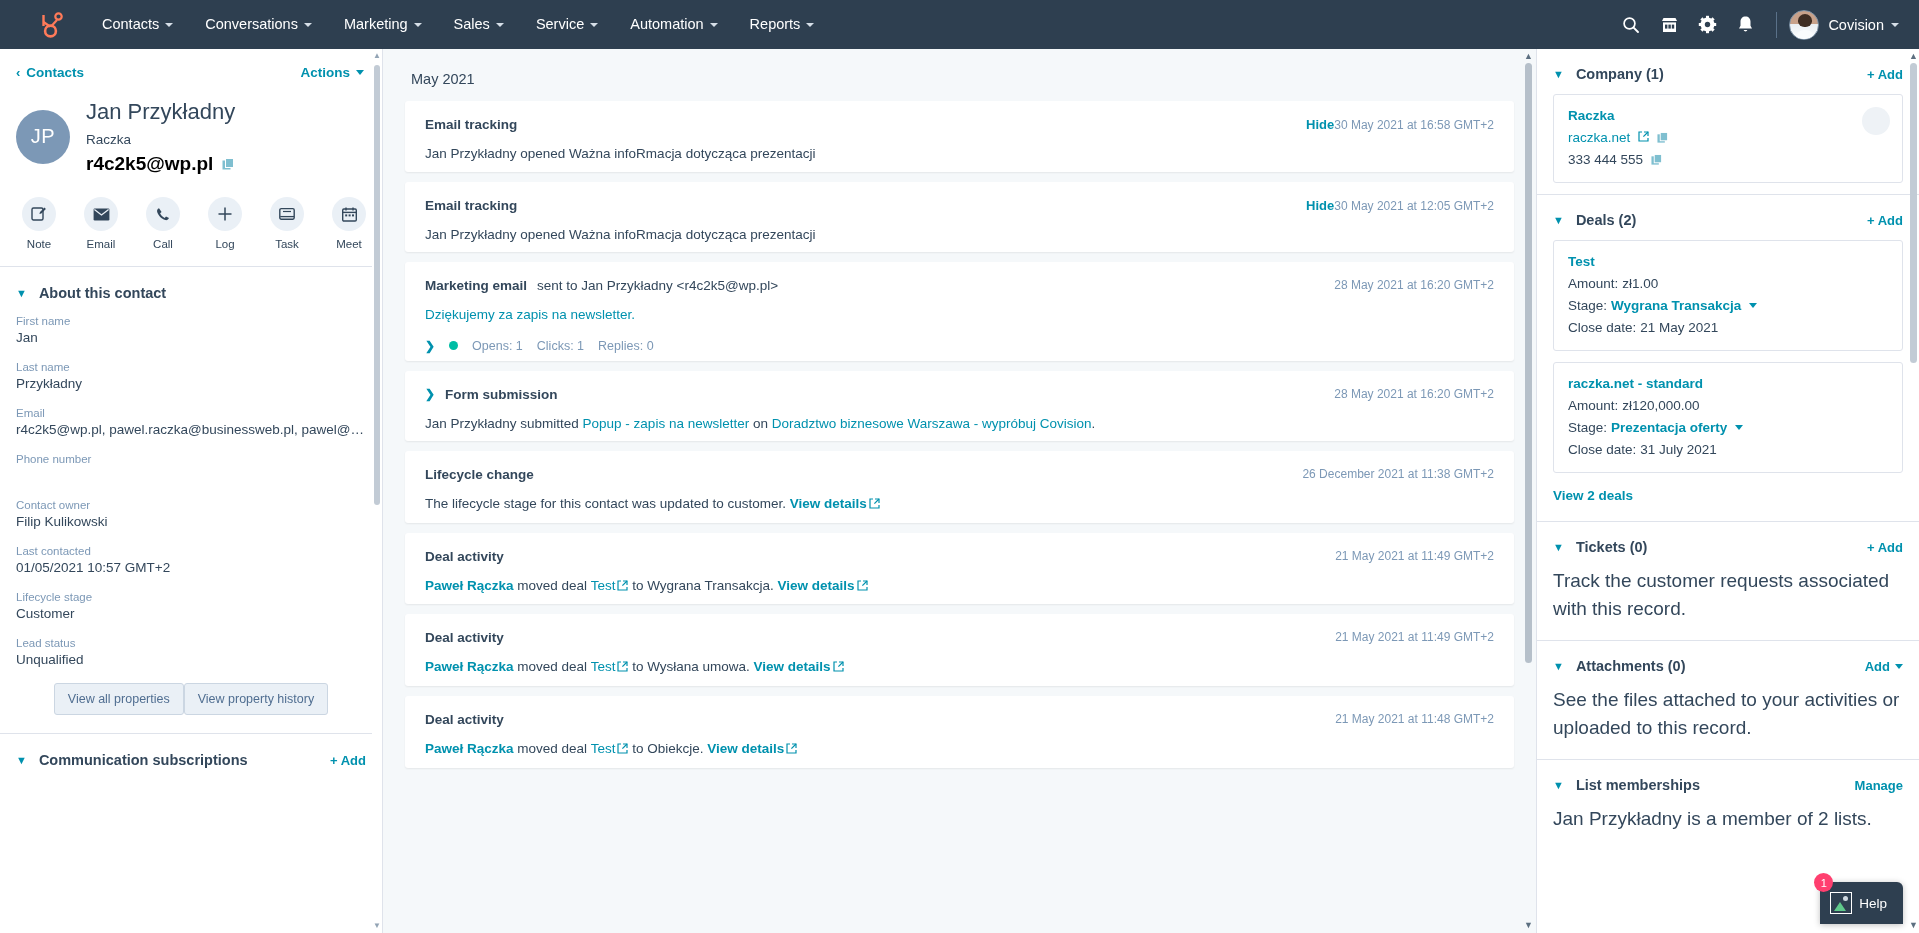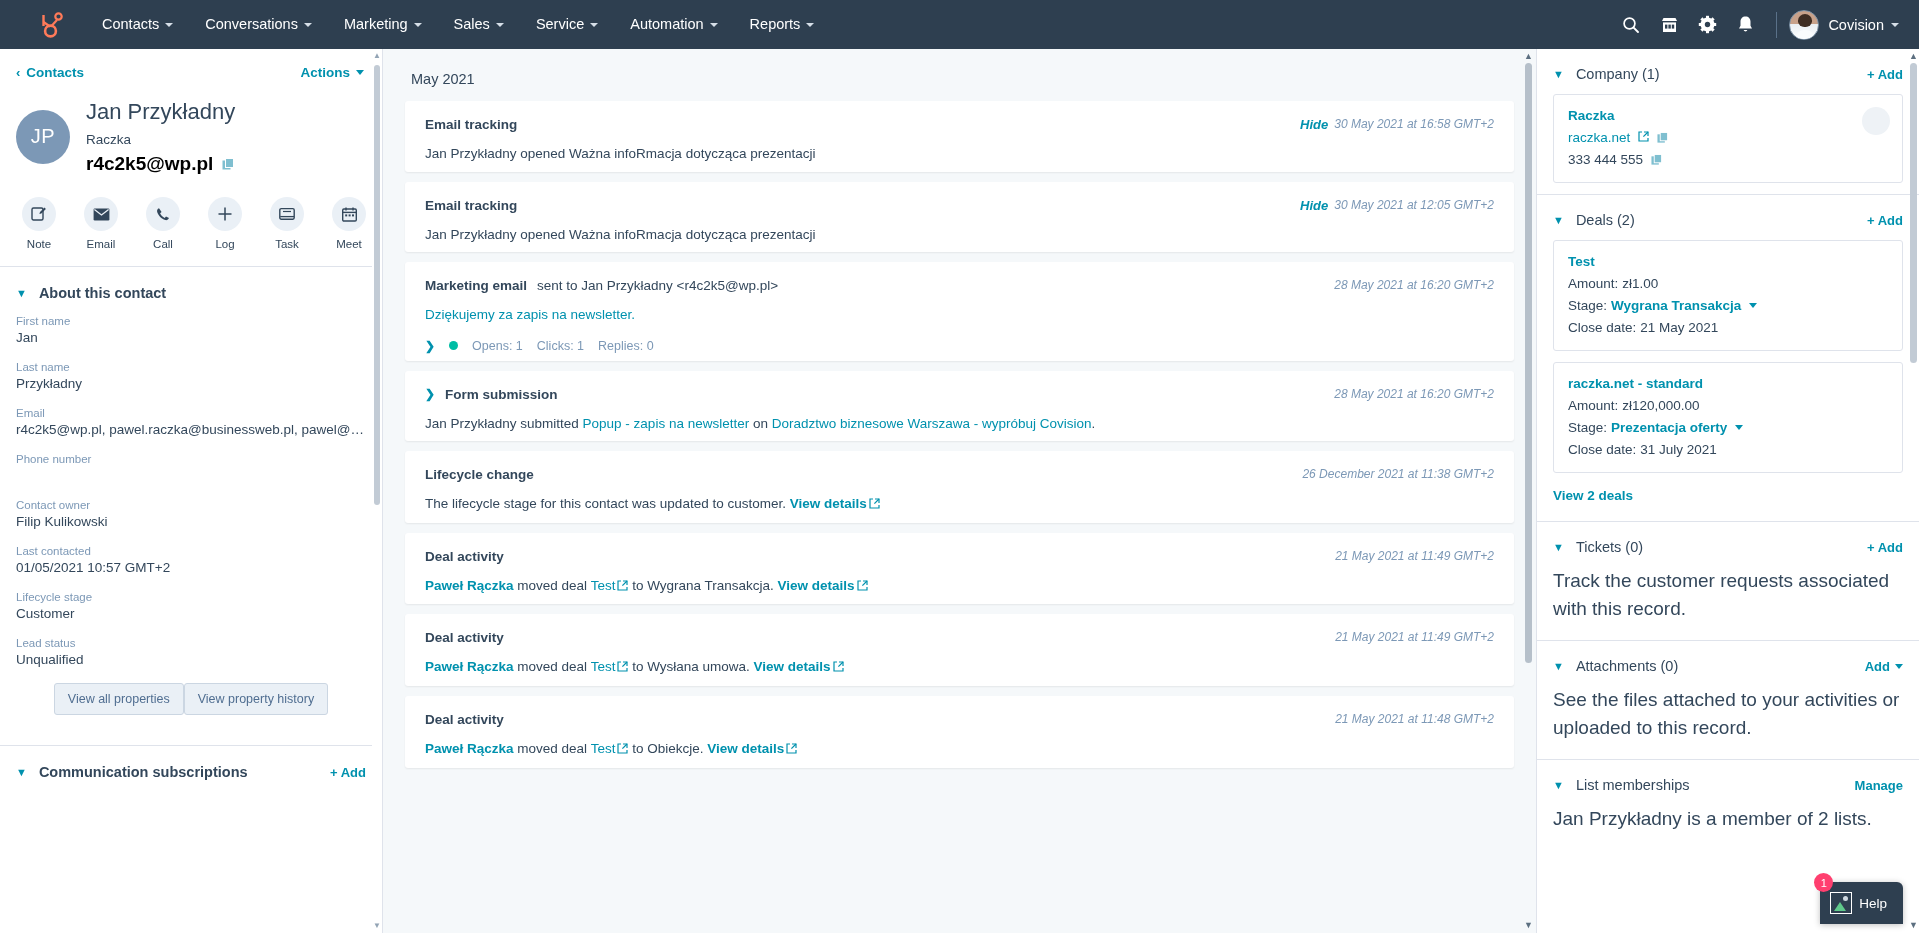--- a/index.html
+++ b/index.html
@@ -94,21 +94,21 @@
   }
   .sect-head .tw { color: #0091ae; margin-right: 12px; font-size: 11px; line-height:1; }
   .sect-title { font-size: 14.5px; color: #33475b; font-weight: 700; }
   .sect-add { margin-left: auto; color: #0091ae; font-size: 13px; font-weight: 600; cursor: pointer; }
 
   .props { padding: 0 16px 0 16px; }
   .plabel { font-size: 11.5px; color: #7c98b6; margin-bottom: 3px; }
   .pvalue { font-size: 13.5px; color: #33475b; margin-bottom: 15px; min-height: 16px; white-space: nowrap; overflow: hidden; text-overflow: ellipsis;}
   .pvalue.empty { margin-bottom: 15px; height: 16px; }
 
-  .propbtns { display: flex; justify-content: center; margin: 10px 0 30px 0; }
+  .propbtns { display: flex; justify-content: center; margin: 10px 0 18px 0; }
   .ghostbtn {
     background: #eaf0f6; border: 1px solid #cbd6e2; border-radius: 3px;
     color: #506e91; font-size: 12.5px; padding: 8px 13px; cursor: pointer;
   }
 
   
   .lsb { position: absolute; right: 0; top: 0; bottom: 0; width: 10px; background: #fff; }
   .lsb .arrow-up, .lsb .arrow-dn { position:absolute; left:1px; width:8px; height:10px; color:#93a4b5; font-size:8px; text-align:center; line-height:10px;}
   .lsb .arrow-up { top: 2px; } .lsb .arrow-dn { bottom: 2px; }
   .lsb .thumb { position:absolute; left:2px; top: 16px; width:6px; height: 440px; background:#c2cbd5; border-radius:3px; }
@@ -123,21 +123,21 @@
 
   .card {
     background: #fff; border-radius: 3px; margin-bottom: 10px;
     box-shadow: 0 1px 2px rgba(0,0,0,.07);
     padding: 16px 20px 8px 20px;
     position: relative;
   }
   .card-top { display: flex; align-items: flex-start; }
   .card-title { font-size: 13.5px; color: #33475b; font-weight: 700; display:flex; align-items:center; gap:10px;}
   .card-title .tw-r { color: #0091ae; font-size: 12px; font-weight: 700; }
-  .card-right { margin-left: auto; display: flex; align-items: flex-start; gap: 6px; white-space: nowrap; font-style: italic; }
+  .card-right { margin-left: auto; display: flex; align-items: flex-end; gap: 0; white-space: nowrap; }
   .hidelink { color: #0091ae; font-size: 13px; font-weight: 700; cursor: pointer; }
   .card-ts { font-size: 12px; color: #7c98b6; }
   .card-body { font-size: 13.5px; color: #33475b; margin-top: 12px; line-height: 1.45; }
   .lk { color: #0091ae; cursor: pointer; }
   .lk-b { color: #0091ae; cursor: pointer; font-weight: 700; }
   .ext { display:inline-block; vertical-align:-1px; margin-left:2px; }
   .metrics { display: flex; align-items: center; gap: 14px; margin-top: 14px; font-size: 12.5px; color: #7c98b6;}
   .metrics .tw-r { color: #0091ae; font-weight:700; font-size: 12px;}
   .dot-g { width: 9px; height: 9px; border-radius: 50%; background: #00bda5; display:inline-block; }
 
@@ -148,21 +148,21 @@
   .csb .thumb { position:absolute; left:2px; top: 14px; width:7px; height: 600px; background:#b6c0ca; border-radius:4px; }
 
   
   .rightcol {
     width: 383px; flex: 0 0 383px; background: #fff;
     border-left: 1px solid #dfe3eb; position: relative; overflow: hidden;
   }
   .rsect { padding: 0 16px; }
   .rs-head { display:flex; align-items:center; padding: 17px 0 12px 0; }
   .rs-head .tw { color:#0091ae; margin-right: 12px; font-size: 11px; line-height:1;}
-  .rs-title { font-size: 14.5px; color:#33475b; font-weight:400; }
+  .rs-title { font-size: 14.5px; color:#33475b; font-weight:700; }
   .rs-action { margin-left:auto; color:#0091ae; font-size:13px; font-weight:600; cursor:pointer; display:flex; align-items:center; gap:5px;}
   .rcard {
     border: 1px solid #dfe3eb; border-radius: 3px; padding: 13px 14px 15px 14px;
     margin-bottom: 11px; position: relative;
   }
   .rc-title { font-size: 13.5px; color: #0091ae; font-weight: 700; cursor: pointer; }
   .rc-line { font-size: 13.5px; color: #33475b; margin-top: 7px; display:flex; align-items:center; gap:8px; flex-wrap:nowrap;}
   .rc-link { color: #0091ae; cursor:pointer; }
   .rc-link-b { color: #0091ae; cursor:pointer; font-weight: 700; }
   .logo-ghost {

